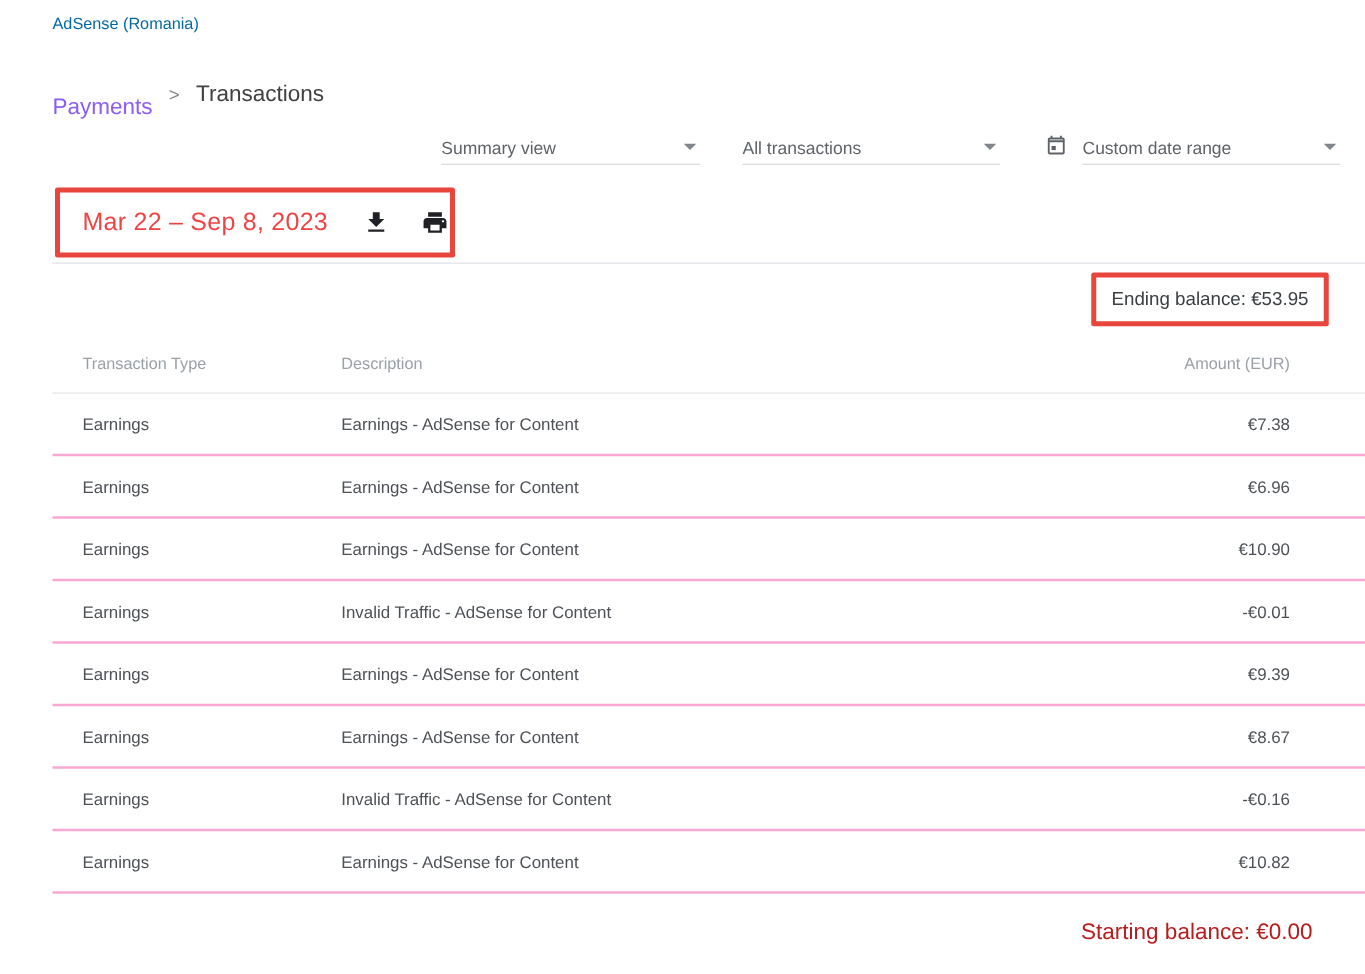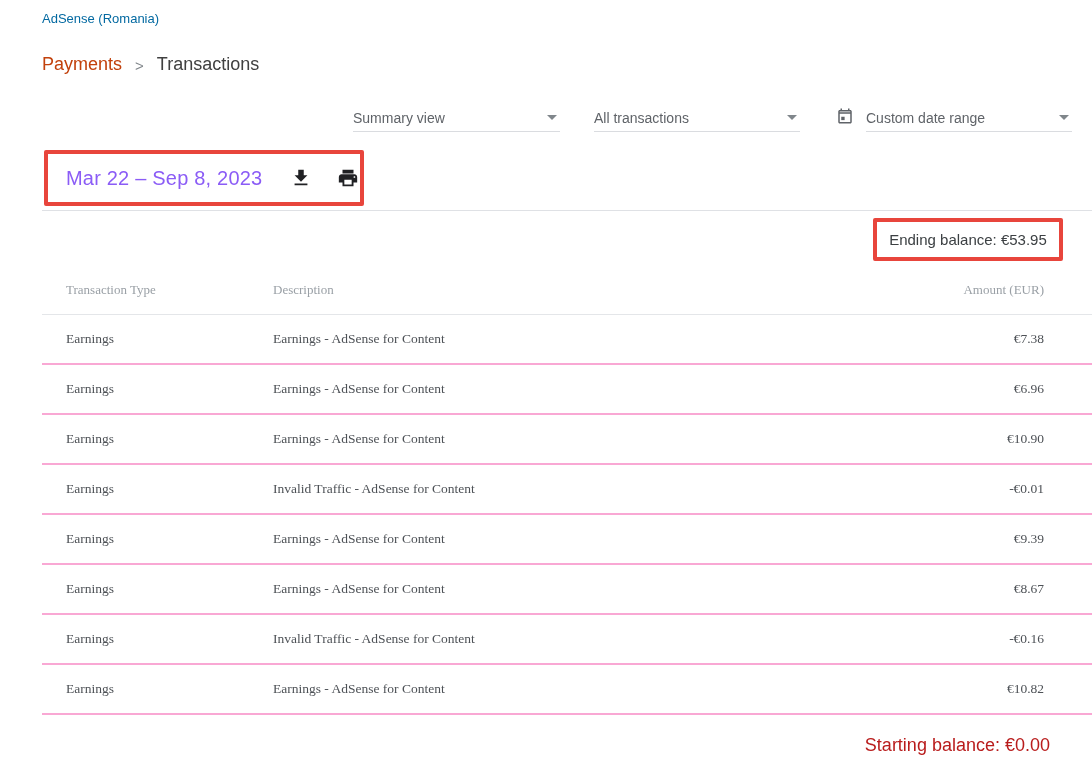--- a/index.html
+++ b/index.html
@@ -3,55 +3,55 @@
 <meta charset="utf-8">
 <style>
   * { margin:0; padding:0; box-sizing:border-box; }
   html,body { width:1092px; height:779px; background:#ffffff; overflow:hidden;
               font-family:"Liberation Sans", sans-serif; }
   .page { position:relative; width:1092px; height:779px; }
 
   
   .account-label { position:absolute; left:42px; top:11px; font-size:13px; color:#0369a1; }
   .breadcrumb { position:absolute; left:42px; top:54px; display:flex; align-items:center; gap:13px; font-size:18px; }
-  .breadcrumb .parent  { color:#c2410c; }
+  .breadcrumb .parent  { color:#8b5cf6;margin-top:21px; }
   .breadcrumb .sep     { color:#80868b; font-size:15px; transform:translateY(1px); }
   .breadcrumb .current { color:#404040; }
 
   
   .select { position:absolute; top:104px; height:28px; border-bottom:1px solid #dadce0;
             font-size:14px; color:#5f6368; display:flex; align-items:center; cursor:pointer; }
   .select .caret { position:absolute; right:3px; top:11px; width:0; height:0;
                    border-left:5px solid transparent; border-right:5px solid transparent;
                    border-top:5px solid #80868b; }
   .select-view { left:353px; width:207px; }
   .select-type { left:594px; width:206px; }
   .select-date { left:866px; width:206px; }
   .calendar-icon { position:absolute; left:836px; top:107px; width:18px; height:18px; }
 
   
   .annotation { position:absolute; border:4px solid var(--annotation-red,#e8453c); border-radius:2px; background:transparent; }
   .anno-date { left:44px; top:150px; width:320px; height:56px; display:flex; align-items:center; }
   .anno-ending { left:873px; top:218px; width:190px; height:43px; display:flex; align-items:center; justify-content:center; }
 
-  .date-range-text { margin-left:18px; font-size:20px; color:#8b5cf6; letter-spacing:.2px; white-space:nowrap; }
+  .date-range-text { margin-left:18px; font-size:20px; color:#ef4444; letter-spacing:.2px; white-space:nowrap; }
   .icon-btn { width:24px; height:24px; border:none; background:none; padding:0; cursor:pointer; display:flex; align-items:center; justify-content:center; }
   .icon-download { margin-left:27px; }
   .icon-print { margin-left:24px; }
 
   .ending-balance { font-size:15px; color:#3c4043; white-space:nowrap; }
 
   
   .divider { position:absolute; left:42px; right:0; height:1px; background:#dfe1e5; }
   .divider-1 { top:210px; }
 
   
   .table { position:absolute; left:42px; right:0; top:266px; }
   .thead, .trow { display:grid; grid-template-columns:207px 1fr 160px;
-                  padding-left:24px; padding-right:48px; align-items:center;font-family:Liberation Serif, serif; }
+                  padding-left:24px; padding-right:60px; align-items:center; }
   .thead { height:49px; border-bottom:1px solid #e4e6e9; font-size:13px; color:#9aa0a6; }
   .trow  { height:50px; border-bottom:2px solid #f9a8d4; font-size:13.5px; color:#4d5156; }
   .cell.amount, .th.amount { text-align:right; }
 
   .starting-balance { position:absolute; right:42px; top:735px; font-size:18px; color:#b91c1c; }
 
   svg { display:block; }
 </style>
 </head>
 <body>

